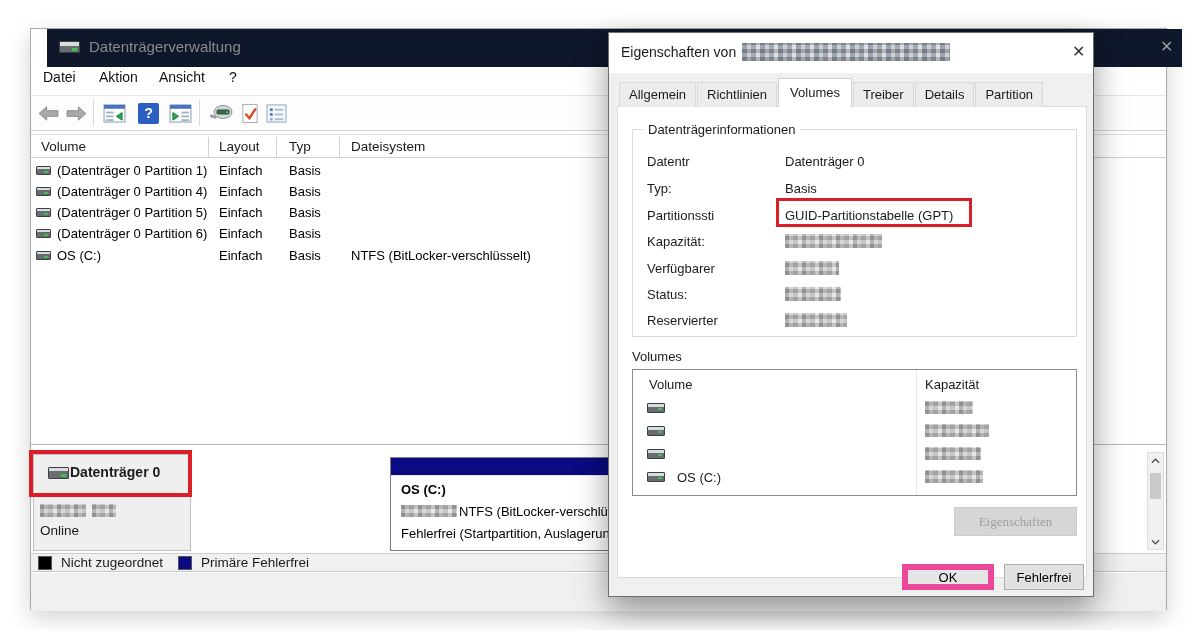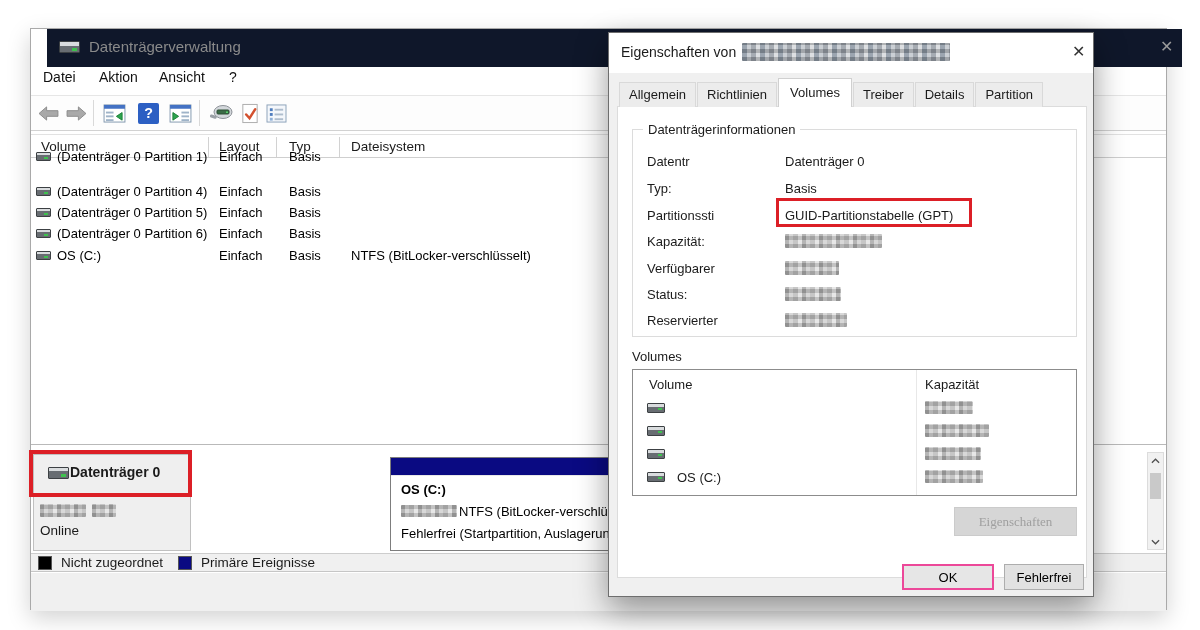--- a/index.html
+++ b/index.html
@@ -54,21 +54,21 @@
   .page{position:absolute;left:8px;top:73px;width:470px;height:472px;background:#fff;border:1px solid #dcdcdc;}
   .gbox{position:absolute;left:14px;top:22px;width:445px;height:208px;border:1px solid #dcdcdc;}
   .gbox .gtitle{position:absolute;left:10px;top:-8px;background:#fff;padding:0 5px;font-size:13px;color:#1b1b1b;}
   .frow-l{position:absolute;left:14px;font-size:13px;color:#1b1b1b;white-space:nowrap;}
   .frow-v{position:absolute;left:152px;font-size:13px;color:#1b1b1b;white-space:nowrap;}
   .lbox{position:absolute;left:14px;top:262px;width:445px;height:127px;background:#fff;border:1px solid #8c8c8c;}
   .lbox .colsep{position:absolute;left:283px;top:0;width:1px;height:100%;background:#e8e8e8;}
   .lrow{position:absolute;left:0;width:100%;height:22px;}
   .btn{position:absolute;font-size:13px;display:flex;align-items:center;justify-content:center;cursor:default;}
   .btn.disabled{background:#d6d6d6;color:#9f9f9f;border:1px solid #cbcbcb;}
-  .btn.default{background:#e6e6e6;color:#000;border:2px solid #ec4899;}
+  .btn.default{background:#e6e6e6;color:#000;border:6px solid #ec4899;}
   .btn.normal{background:#e1e1e1;color:#000;border:1px solid #adadad;}
   .closex{position:absolute;font-size:16px;line-height:16px;}
 </style>
 </head>
 <body>
 
 <div id="stage">
 
   <div id="mainwin" class="win">
 
@@ -154,21 +154,21 @@
     <div class="listhdr" style="border-top:1px solid #e2e2e2;">
       <span class="col" style="left:10px;">Volume</span>
       <span class="col" style="left:188px;">Layout</span>
       <span class="col" style="left:258px;">Typ</span>
       <span class="col" style="left:320px;">Dateisystem</span>
       <span class="vsep" style="left:177px;"></span>
       <span class="vsep" style="left:245px;"></span>
       <span class="vsep" style="left:308px;"></span>
     </div>
 
-    <div class="vrow" style="top:117px;">
+    <div class="vrow" style="top:131px;">
       <span class="hdd" style="left:5px;top:6px;"></span>
       <span class="c" style="left:26px;">(Datenträger 0 Partition 1)</span>
       <span class="c" style="left:188px;">Einfach</span>
       <span class="c" style="left:258px;">Basis</span>
       <span class="c" style="left:320px;"></span>
     </div>
     <div class="vrow" style="top:152px;">
       <span class="hdd" style="left:5px;top:6px;"></span>
       <span class="c" style="left:26px;">(Datenträger 0 Partition 4)</span>
       <span class="c" style="left:188px;">Einfach</span>
@@ -231,21 +231,21 @@
               <polyline points="1,1 5,5 9,1" fill="none" stroke="#505050" stroke-width="1.4"></polyline>
             </svg>
         </div>
       </div>
     </div>
 
     <div class="legendrow">
       <span class="sq" style="left:7px;background:#000;"></span>
       <span class="t" style="left:30px;top:1px;font-size:13.5px;">Nicht zugeordnet</span>
       <span class="sq" style="left:147px;background:#0a0a82;"></span>
-      <span class="t" style="left:170px;top:1px;font-size:13.5px;">Primäre Ereignisse</span>
+      <span class="t" style="left:170px;top:1px;font-size:13.5px;">Primäre Fehlerfrei</span>
     </div>
     <div class="bottomstrip"></div>
   </div>
 
   <div id="dialog" class="win">
 
     <div class="dtitle">
       <span class="t" style="left:12px;top:11px;font-size:14px;">Eigenschaften von</span>
       <span class="px dark" style="left:133px;top:10px;width:208px;height:18px;"></span>
       <span class="closex" style="left:463px;top:11px;color:#333;">✕</span>

